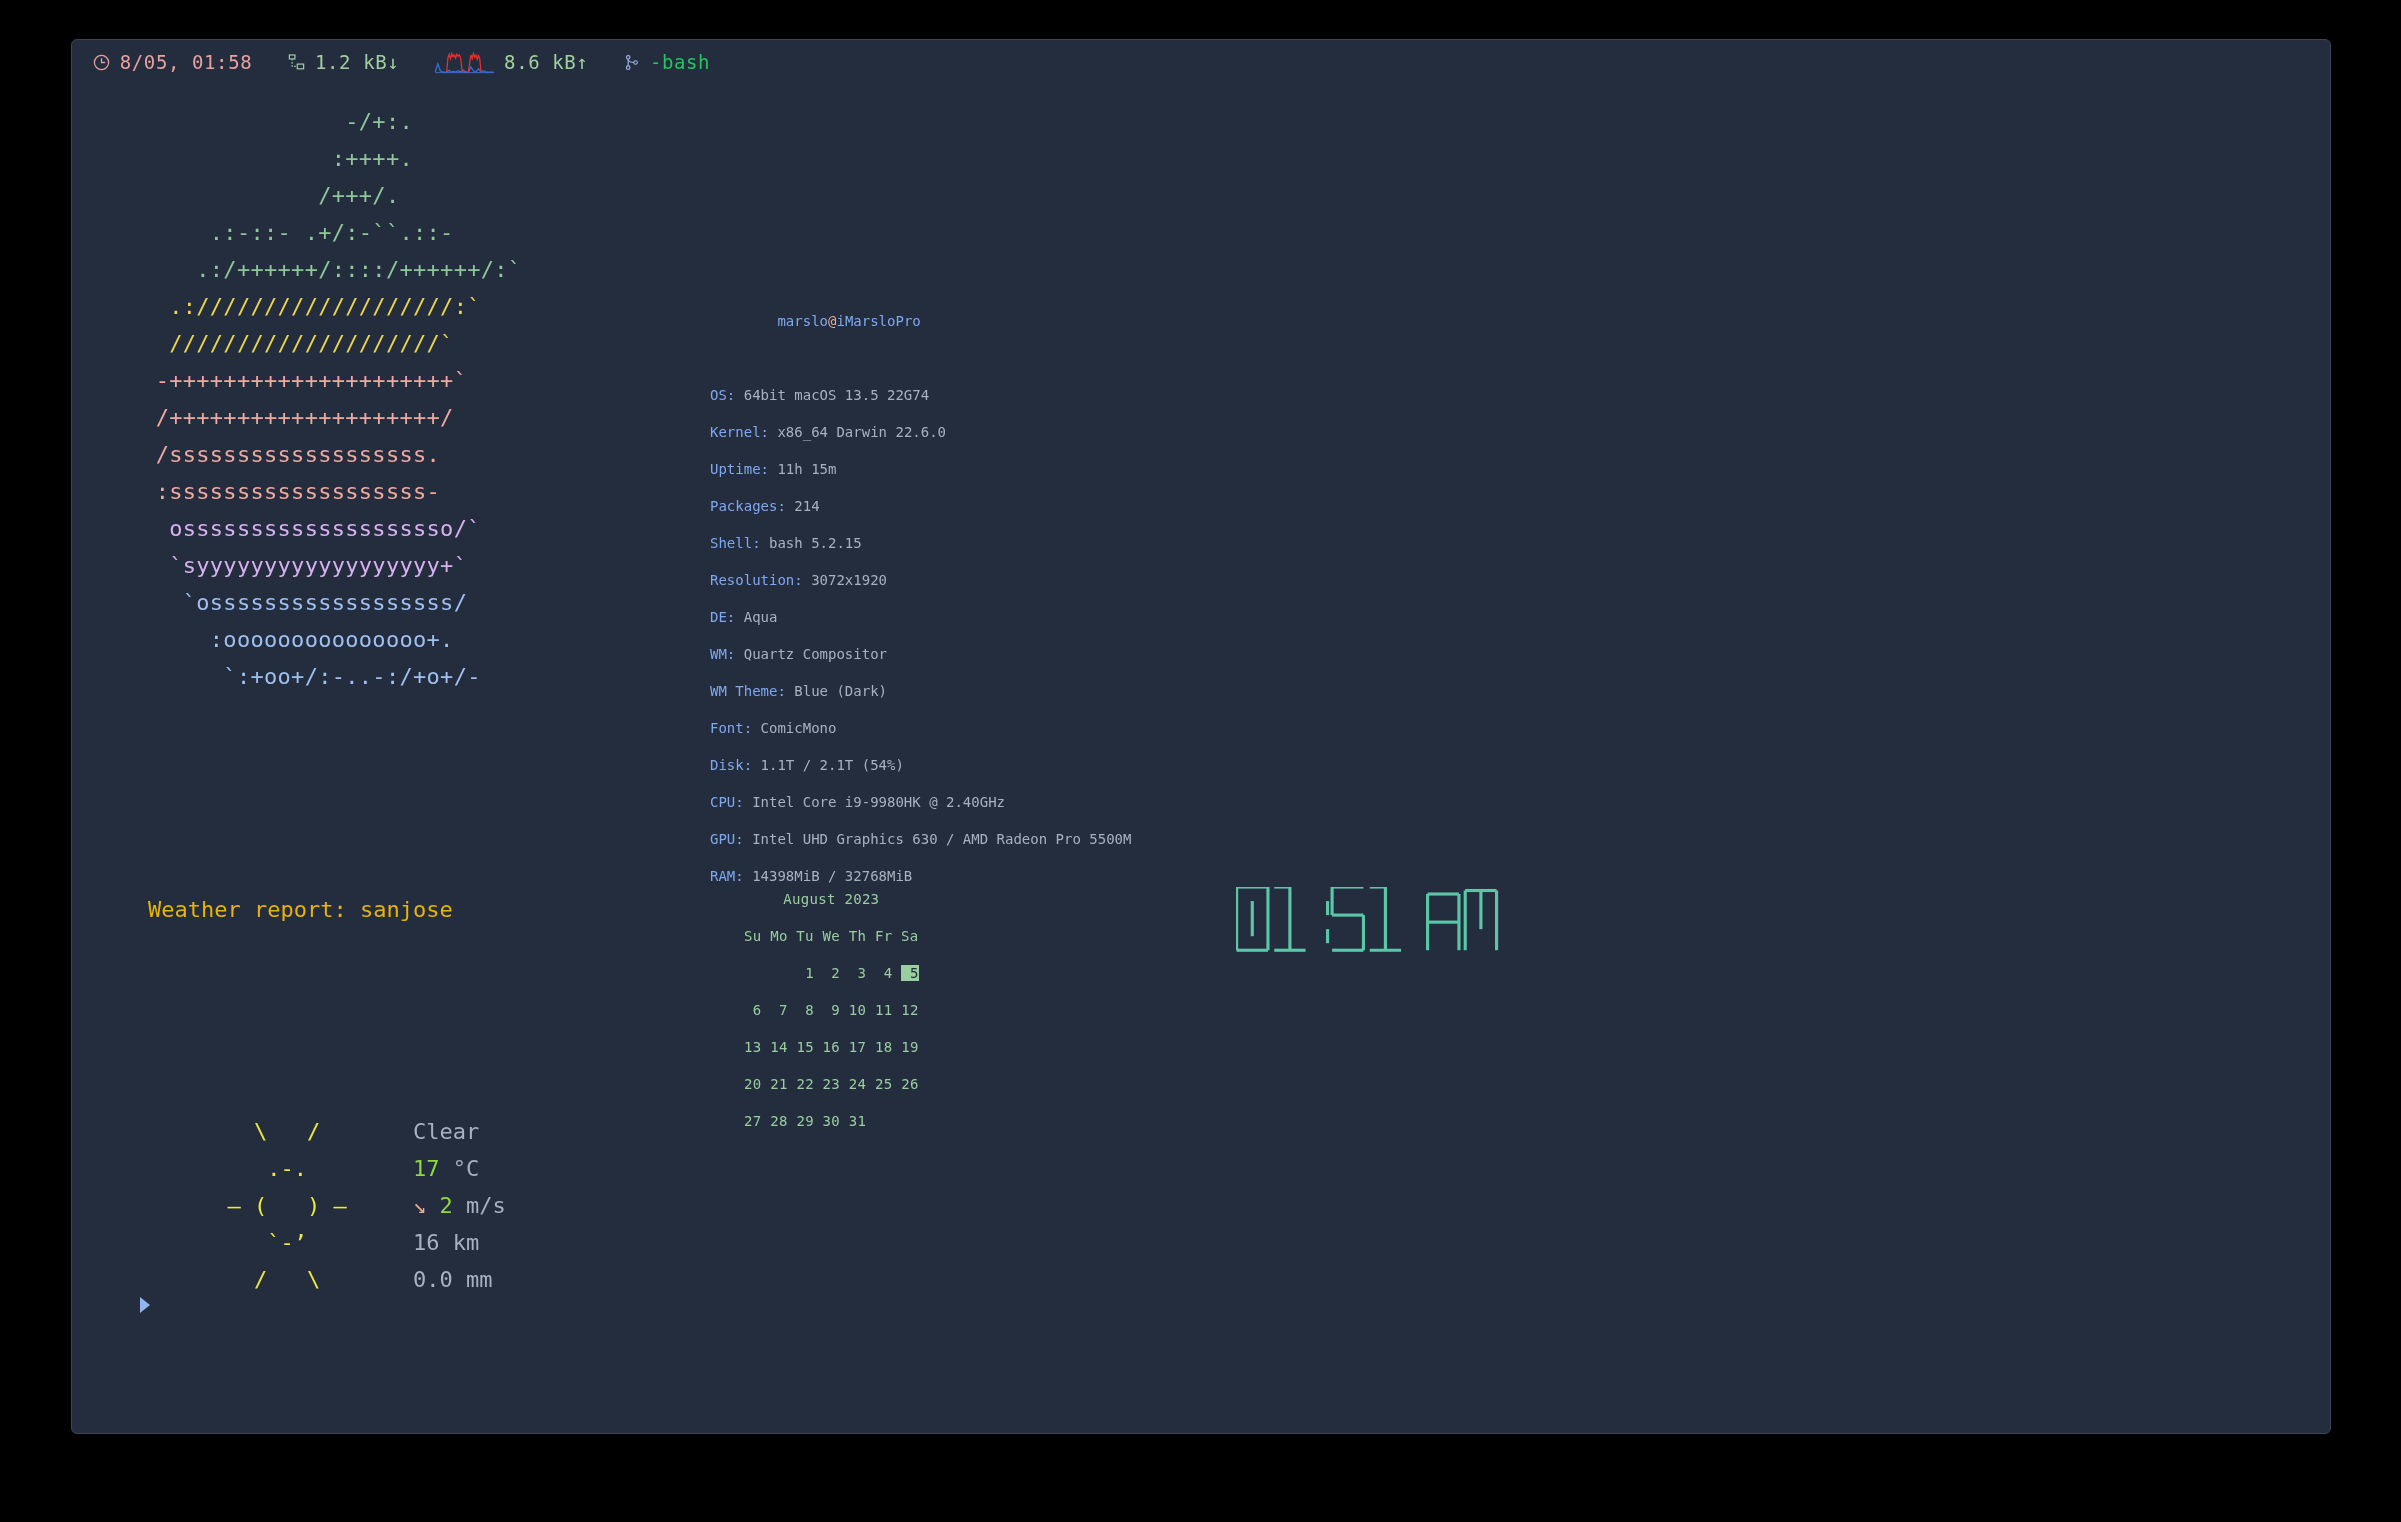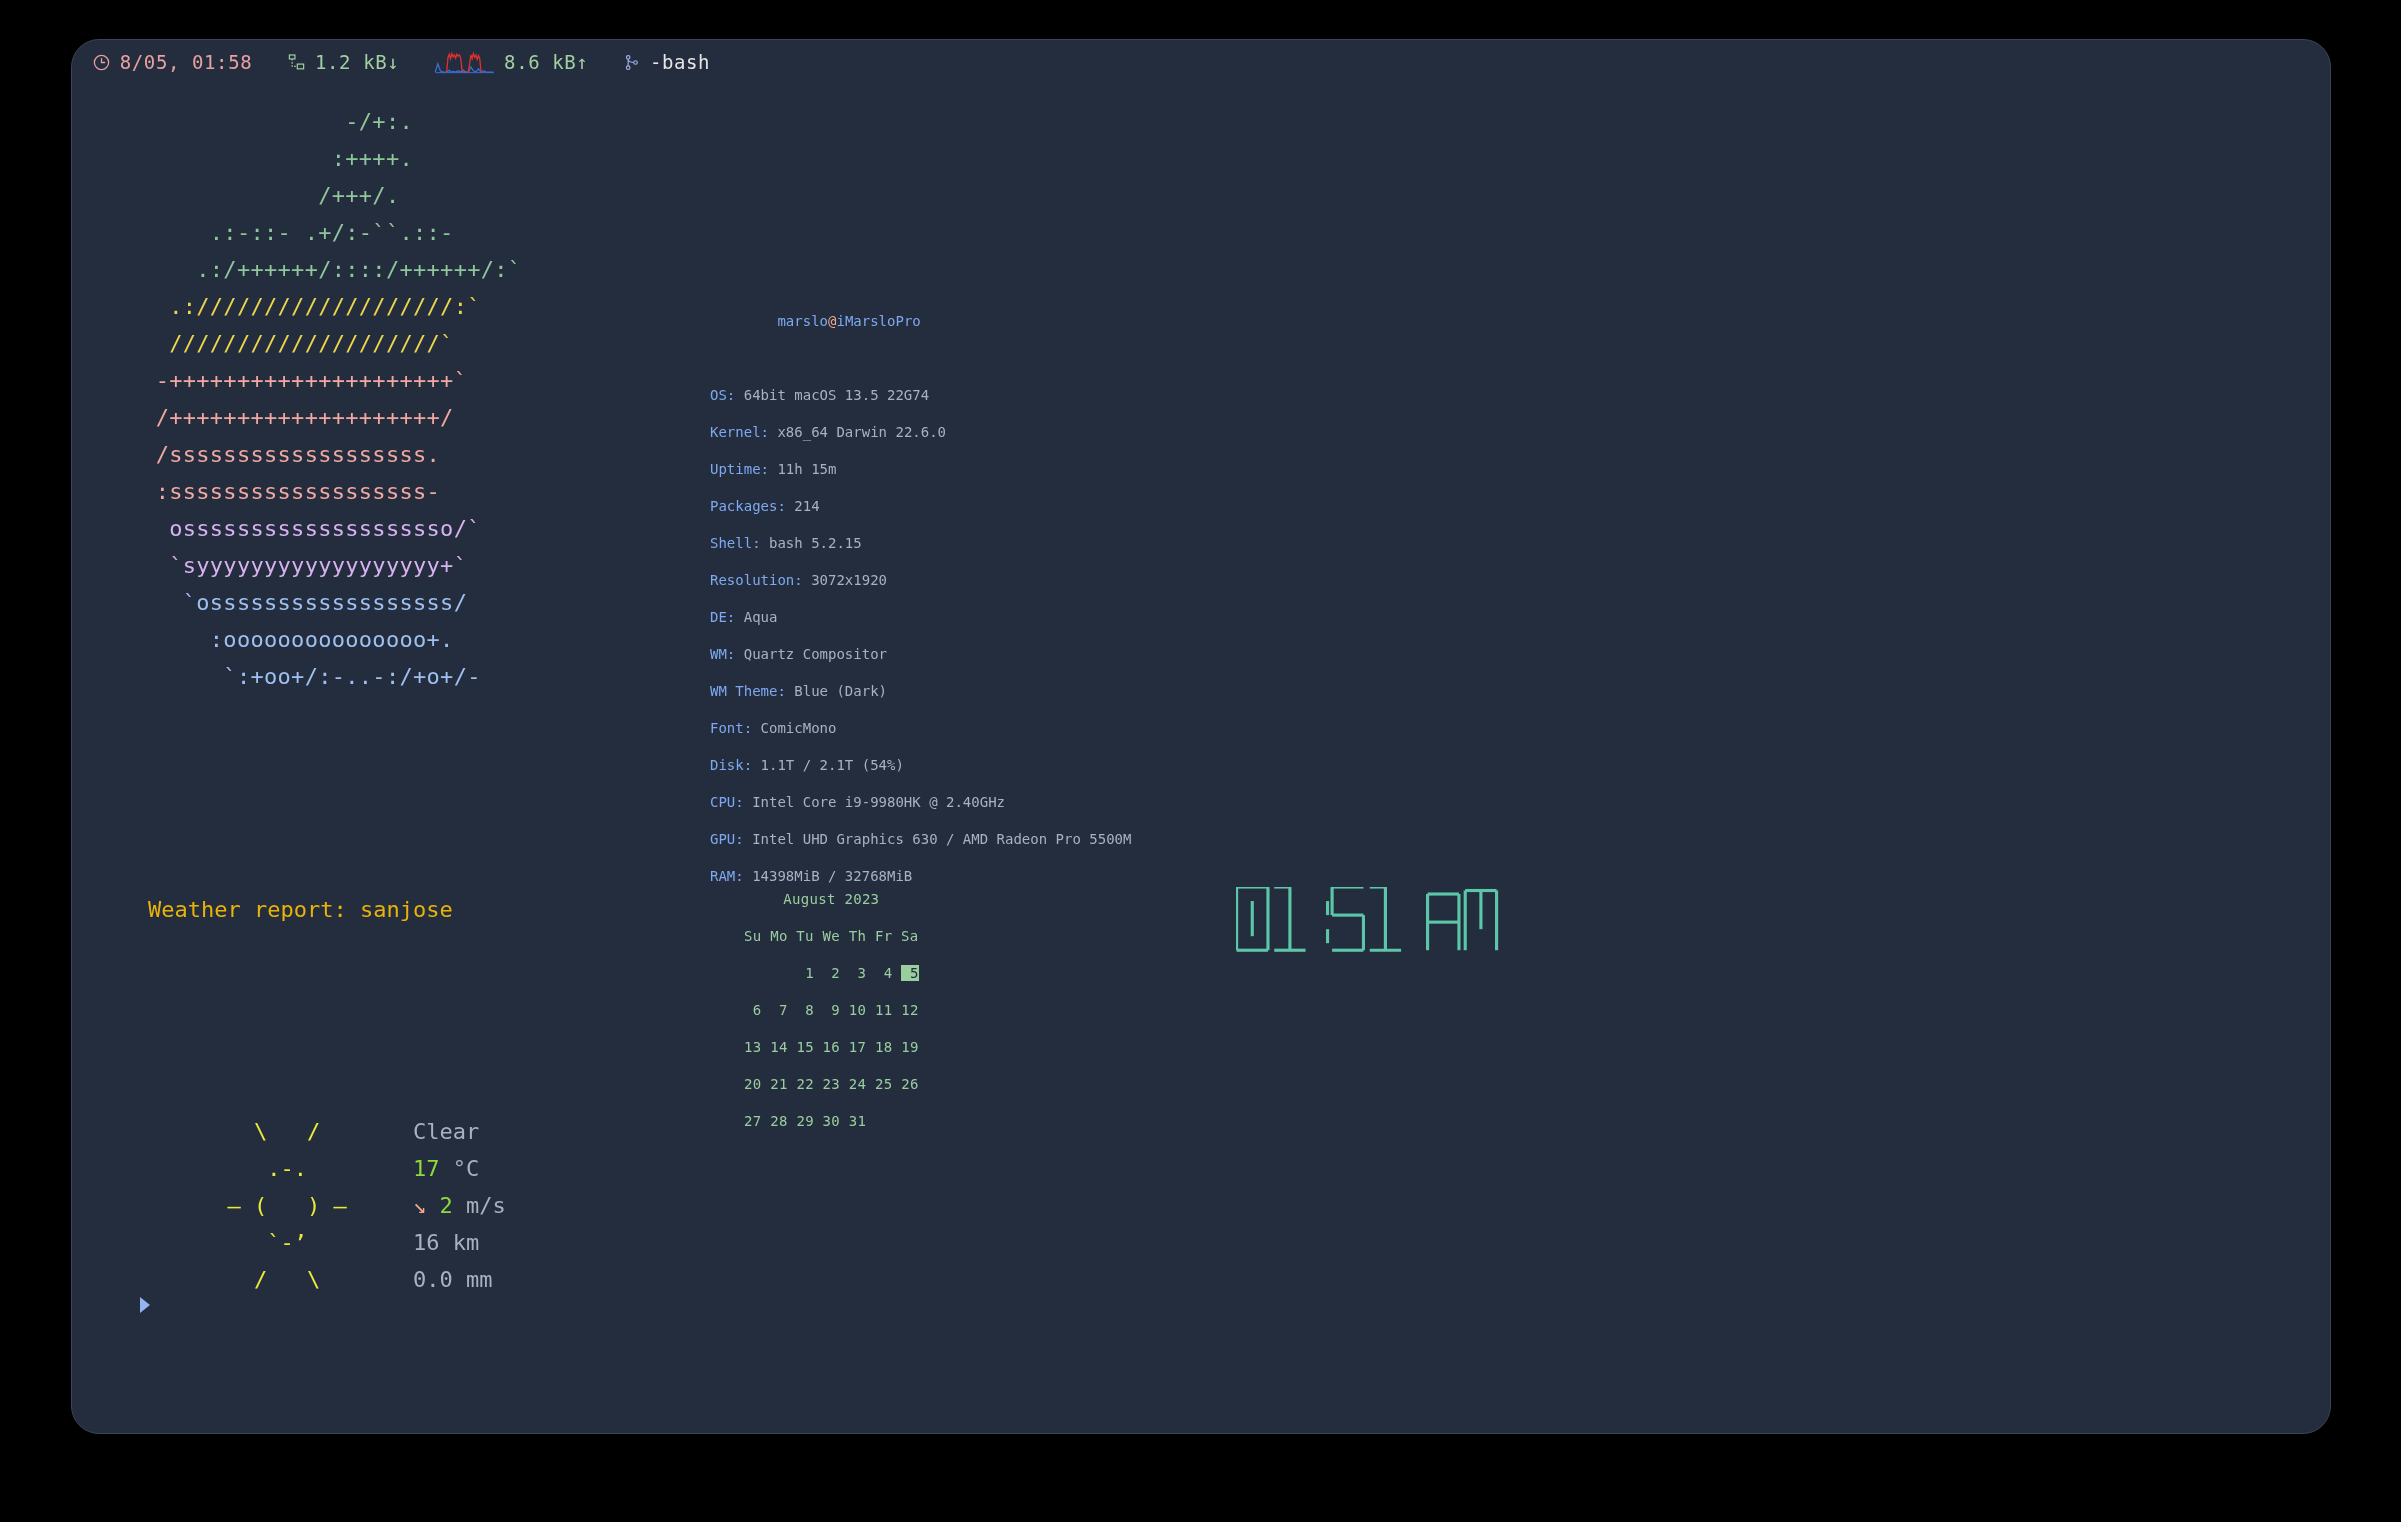--- a/index.html
+++ b/index.html
@@ -17,21 +17,21 @@
 
   
   #term-window {
     position: absolute;
     left: 71px;
     top: 39px;
     width: 2260px;
     height: 1395px;
     background: #232D3E;
     border: 1.9px solid #3A4557;
-    border-radius: 28px;
+    border-radius: 6px;
     box-sizing: border-box;
     overflow: hidden;
   }
 
   
   #status-bar {
     position: absolute;
     left: 0; top: 0;
     width: 100%;
     height: 45px;
@@ -41,21 +41,21 @@
     font-family: "DejaVu Sans Mono", monospace;
     font-size: 19px;
     letter-spacing: 0.6px;
     white-space: nowrap;
   }
   .sb-group { display: flex; align-items: center; margin-right: 35px; }
   .sb-icon { display: inline-flex; align-items: center; margin-right: 8.8px; }
   .sb-text { line-height: 1; }
   .c-pink  { color: #E8A0A0; }
   .c-green { color: #A3CFA0; }
-  .c-blue  { color: #e5e5e5; text-align: center; }
+  .c-blue  { color: #22c55e; text-align: center; }
 
   
   #term-body {
     position: absolute;
     left: 0;
     top: 45px;
     width: 100%;
     bottom: 0;
     font-family: "DejaVu Sans Mono", monospace;
     font-size: 22px;

